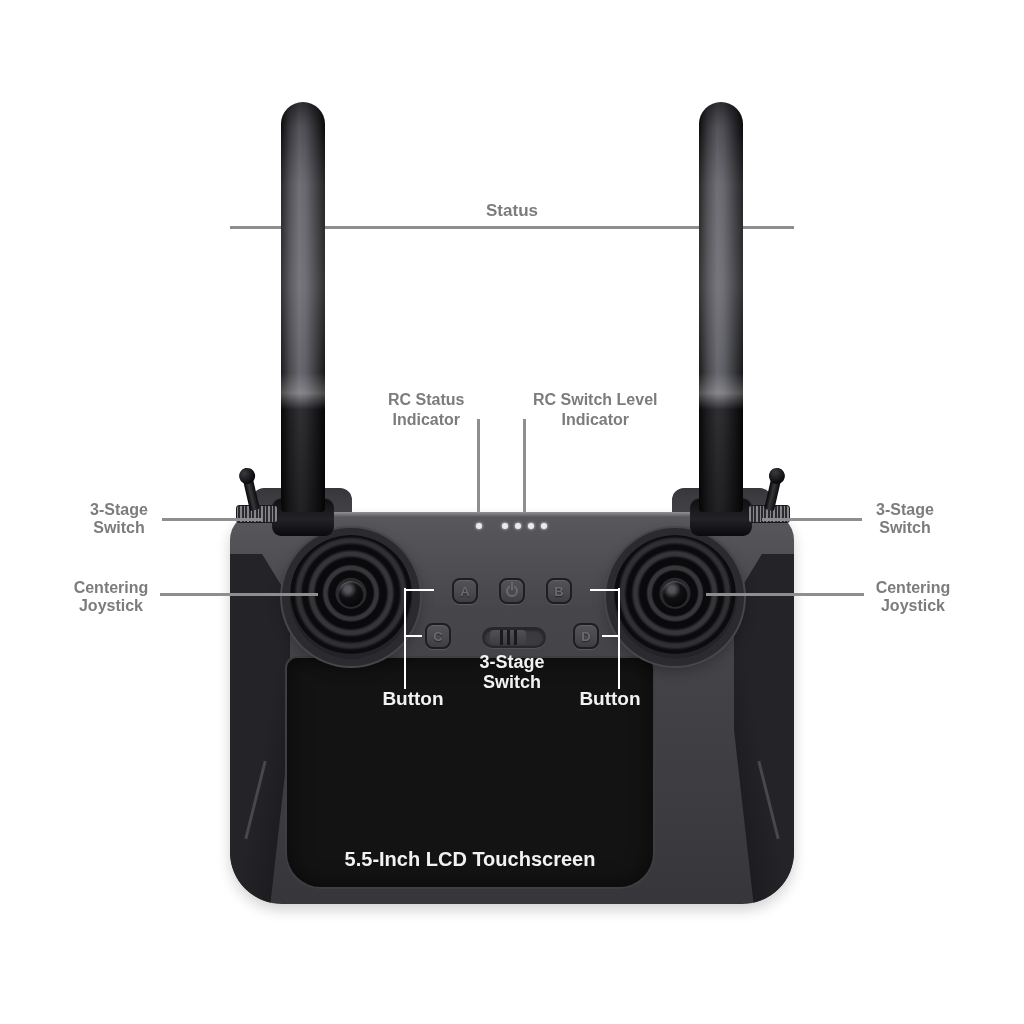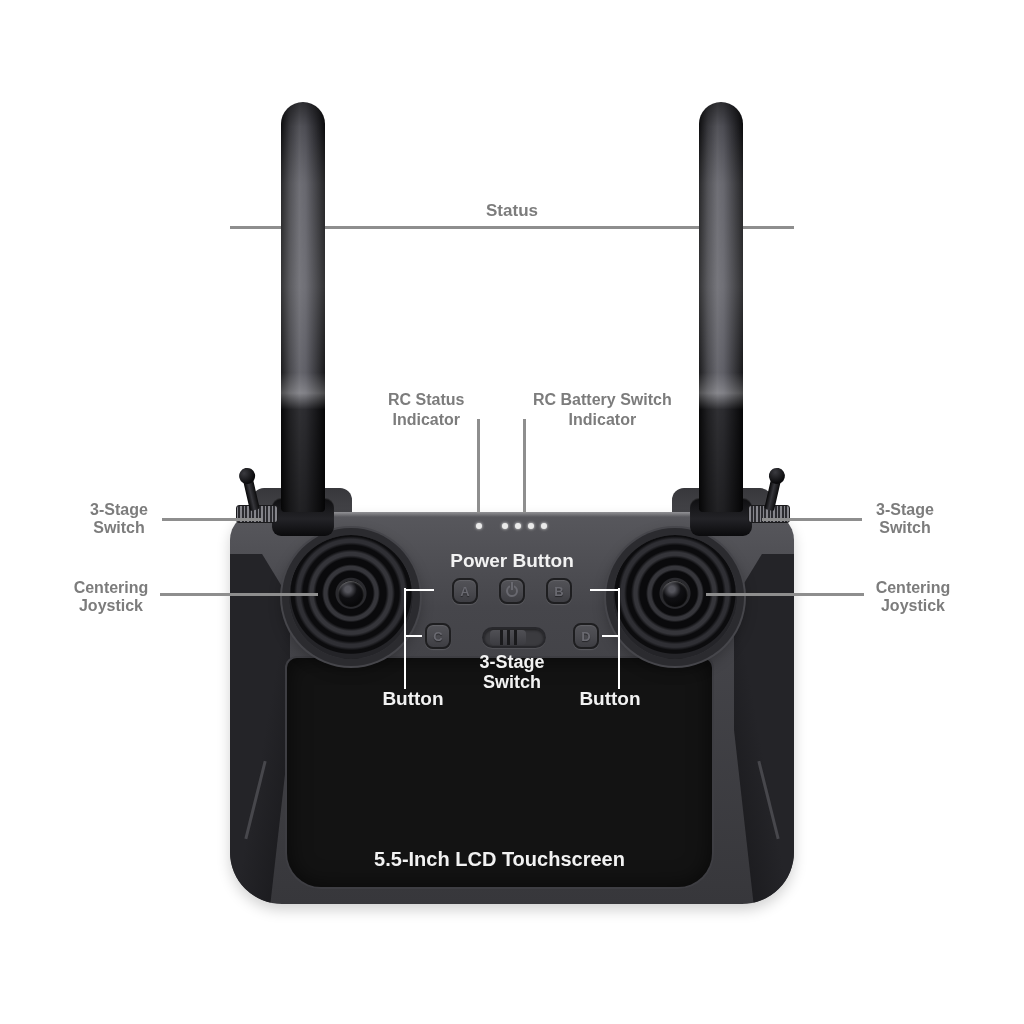--- a/index.html
+++ b/index.html
@@ -135,21 +135,21 @@
     box-shadow:0 0 0 7px #2b2b2f, 0 0 0 9px #46464b, 0 5px 14px 7px rgba(0,0,0,0.28);
   }
   .stick::after {
     content:""; position:absolute; left:49px; top:46px; width:26px; height:26px; border-radius:50%;
     background:radial-gradient(circle at 38% 32%, #55555c 0 3px, #101013 9px, #000 100%);
     box-shadow:inset 0 1px 2px rgba(255,255,255,0.35);
   }
 
   
   .screen {
-    position:absolute; left:57px; top:146px; width:425px; height:229px; z-index:2;
+    position:absolute; left:57px; top:146px; width:366px; height:229px; z-index:2;
     background:var(--screen,#131313);
     border-radius:10px 10px 34px 34px;
     box-shadow:0 0 0 2px #3e3e43, inset 0 0 22px rgba(0,0,0,0.6);
   }
   .ts-label { position:absolute; left:0; right:0; bottom:16px; text-align:center;
               color:var(--label-white,#f2f2f2); font-size:20px; }
 
   
   #antenna-line { left:230px; top:226px; width:564px; height:3px; z-index:1; }
   #ant-left  { left:281px; top:102px; }
@@ -221,23 +221,20 @@
     <div class="ledgroup" id="led-status">
         <div class="led"></div>
       </div>
     <div class="ledgroup" id="led-battery">
         <div class="led"></div>
         <div class="led"></div>
         <div class="led"></div>
         <div class="led"></div>
       </div>
 
-    <div class="wlabel" id="lbl-power">
-      <span>Power Button</span>
-    </div>
 
     <div class="btn" id="btn-a">
       <span>A</span>
     </div>
     <div class="btn" id="btn-p">
       <span class="pg"></span>
     </div>
     <div class="btn" id="btn-b">
       <span>B</span>
     </div>
@@ -295,21 +292,21 @@
 
   <div class="glabel" id="lbl-antenna">
     <span>Status</span>
   </div>
 
   <div class="glabel la" id="lbl-rc-status">
     <span class="l">RC Status</span>
     <span class="l">Indicator</span>
   </div>
   <div class="glabel la" id="lbl-rc-battery">
-    <span class="l">RC Battery Switch</span>
+    <span class="l">RC Switch Level</span>
     <span class="l">Indicator</span>
   </div>
   <div class="gline" id="line-rc-status"></div>
   <div class="gline" id="line-rc-battery"></div>
 
   <div class="glabel" id="lbl-sw-left">
     <span class="l">3-Stage</span>
     <span class="l">Switch</span>
   </div>
   <div class="gline" id="line-sw-left"></div>

